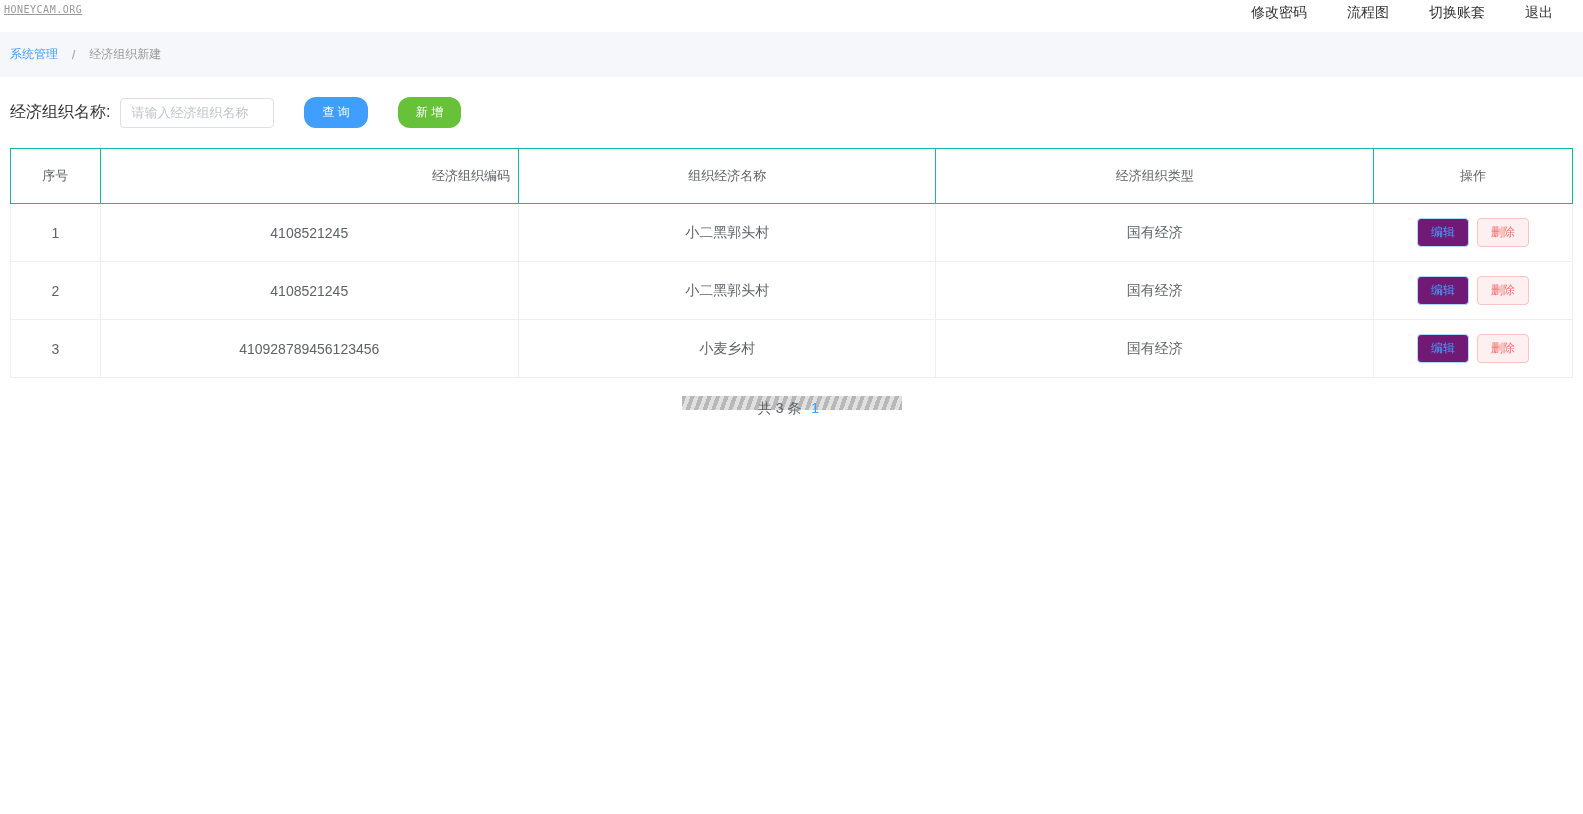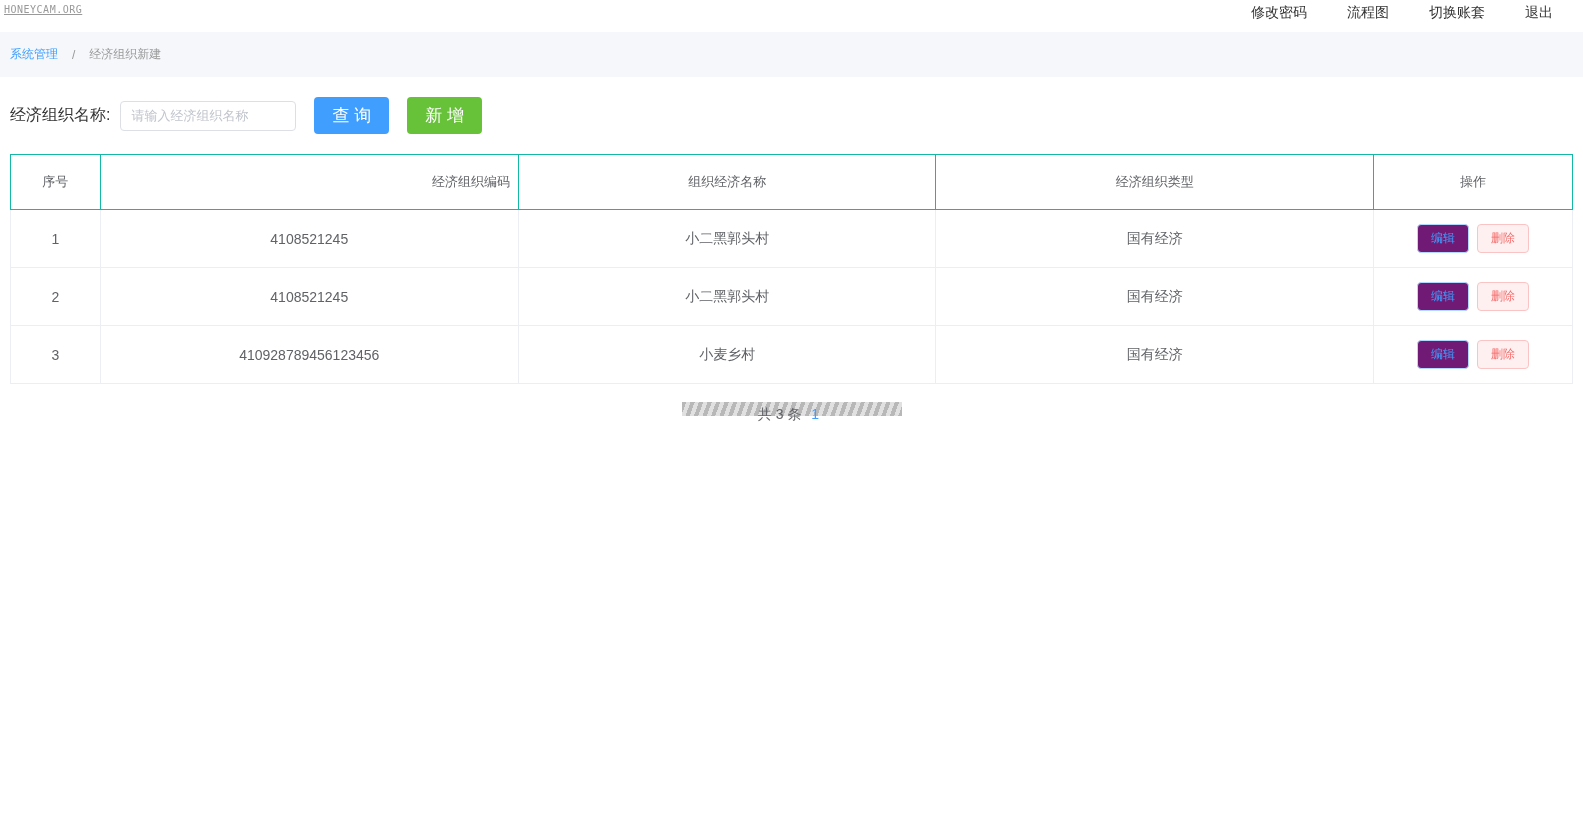--- a/index.html
+++ b/index.html
@@ -56,42 +56,42 @@
       padding: 20px 10px;
       display: flex;
       align-items: center;
       gap: 10px;
     }
     .search-label {
       font-size: 16px;
       color: #333;
     }
     .search-input {
-      width: 176px;
+      width: 154px;
       height: 30px;
       border: 1px solid #dcdfe6;
       border-radius: 4px;
       padding: 0 10px;
       font-size: 13px;
       color: #333;
       outline: none;
     }
     .search-input::placeholder {
       color: #c0c4cc;
     }
     .btn {
       display: inline-flex;
       align-items: center;
       justify-content: center;
       padding: 7px 18px;
-      border-radius: 4px;
-      font-size: 17px;
+      border-radius: 12px;
+      font-size: 12px;
       cursor: pointer;
       border: none;
-      margin-left: 8px;
+      margin-left: 20px;
     }
     .btn-primary {
       background: #409eff;
       color: #fff;
     }
     .btn-success {
       background: #67c23a;
       color: #fff;
     }
     .table-wrap {

